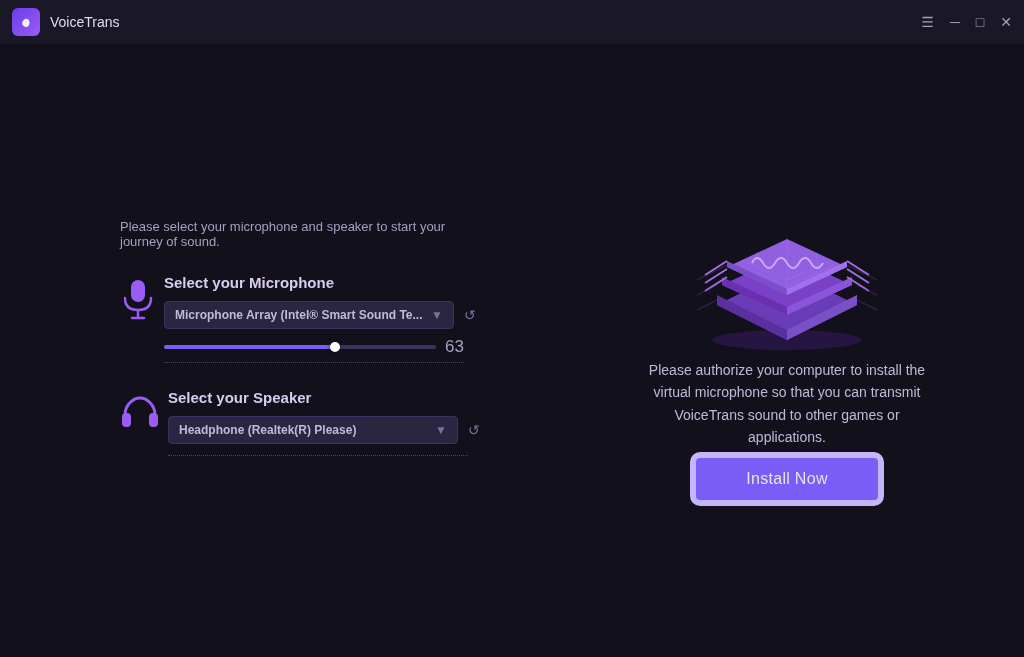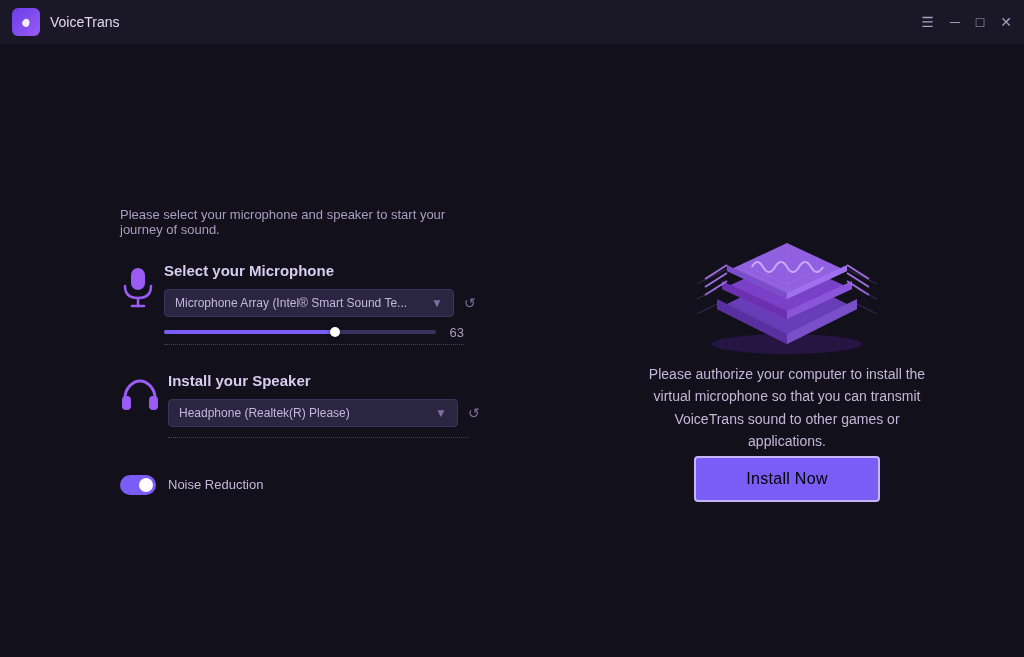--- a/index.html
+++ b/index.html
@@ -102,20 +102,21 @@
     .dropdown {
       display: flex;
       align-items: center;
       gap: 6px;
       background: #2a2540;
       border: 1px solid #3a3360;
       border-radius: 4px;
       padding: 6px 10px;
       width: 100%;
       max-width: 290px;
+      font-weight: bold;
     }
     .dropdown-text {
       flex: 1;
       font-size: 12px;
       color: #c0b8d8;
       white-space: nowrap;
       overflow: hidden;
       text-overflow: ellipsis;
     }
     .dropdown-arrow {
@@ -161,21 +162,21 @@
       position: absolute;
       top: 50%;
       transform: translateY(-50%);
       width: 10px;
       height: 10px;
       background: #fff;
       border-radius: 50%;
       box-shadow: 0 0 4px rgba(0,0,0,0.5);
     }
     .slider-value {
-      font-size: 13px;
+      font-size: 17px;
       color: #a89ec0;
       min-width: 20px;
       text-align: right;
     }
     .slider-dots {
       max-width: 300px;
       height: 6px;
       display: flex;
       align-items: center;
       margin-top: 2px;
@@ -235,23 +236,23 @@
     .install-text {
       font-size: 14px;
       color: #c0b8d8;
       text-align: center;
       max-width: 280px;
       line-height: 1.6;
     }
 
     .install-btn {
       background: #7a5cf6;
-      color: #000000;
-      border: 2px solid #c4b5fd;
-      border-radius: 4px;
+      color: #e5e5e5;
+      border: 6px solid #c4b5fd;
+      border-radius: 10px;
       padding: 12px 50px;
       font-size: 16px;
       font-weight: 500;
       cursor: pointer;
       letter-spacing: 0.3px;
     }
 
     
     .mic-icon-wrap {
       width: 36px;
@@ -321,40 +322,34 @@
 
     <div class="section">
       <div class="section-icon headphone-icon-wrap">
         <svg width="40" height="38" viewBox="0 0 40 38" fill="none">
           <path d="M5 22 C5 12 13 5 20 5 C27 5 35 12 35 22" stroke="#9b5cf6" stroke-width="3" fill="none" stroke-linecap="round"></path>
           <rect x="2" y="20" width="9" height="14" rx="4" fill="#9b5cf6"></rect>
           <rect x="29" y="20" width="9" height="14" rx="4" fill="#9b5cf6"></rect>
         </svg>
       </div>
       <div class="section-content">
-        <div class="section-title">Install your Speaker</div>
+        <div class="section-title">Select your Speaker</div>
         <div class="dropdown-row">
           <div class="dropdown">
             <span class="dropdown-text">Headphone (Realtek(R) Please)</span>
             <span class="dropdown-arrow">▼</span>
           </div>
           <span class="refresh-icon">↺</span>
         </div>
         <div class="slider-dots">
           <div class="slider-dots-inner"></div>
         </div>
       </div>
     </div>
 
-    <div class="toggle-row">
-      <div class="toggle">
-        <div class="toggle-thumb"></div>
-      </div>
-      <span class="toggle-label">Noise Reduction</span>
-    </div>
   </div>
 
   <div class="right-panel">
 
     <div class="chip-illustration">
       <svg width="200" height="160" viewBox="0 0 200 160" fill="none" xmlns="http://www.w3.org/2000/svg">
 
         <ellipse cx="100" cy="145" rx="75" ry="10" fill="#3a1a6a" opacity="0.5"></ellipse>
 
         <path d="M30 110 L100 145 L170 110 L100 75 Z" fill="#6a3db8"></path>

